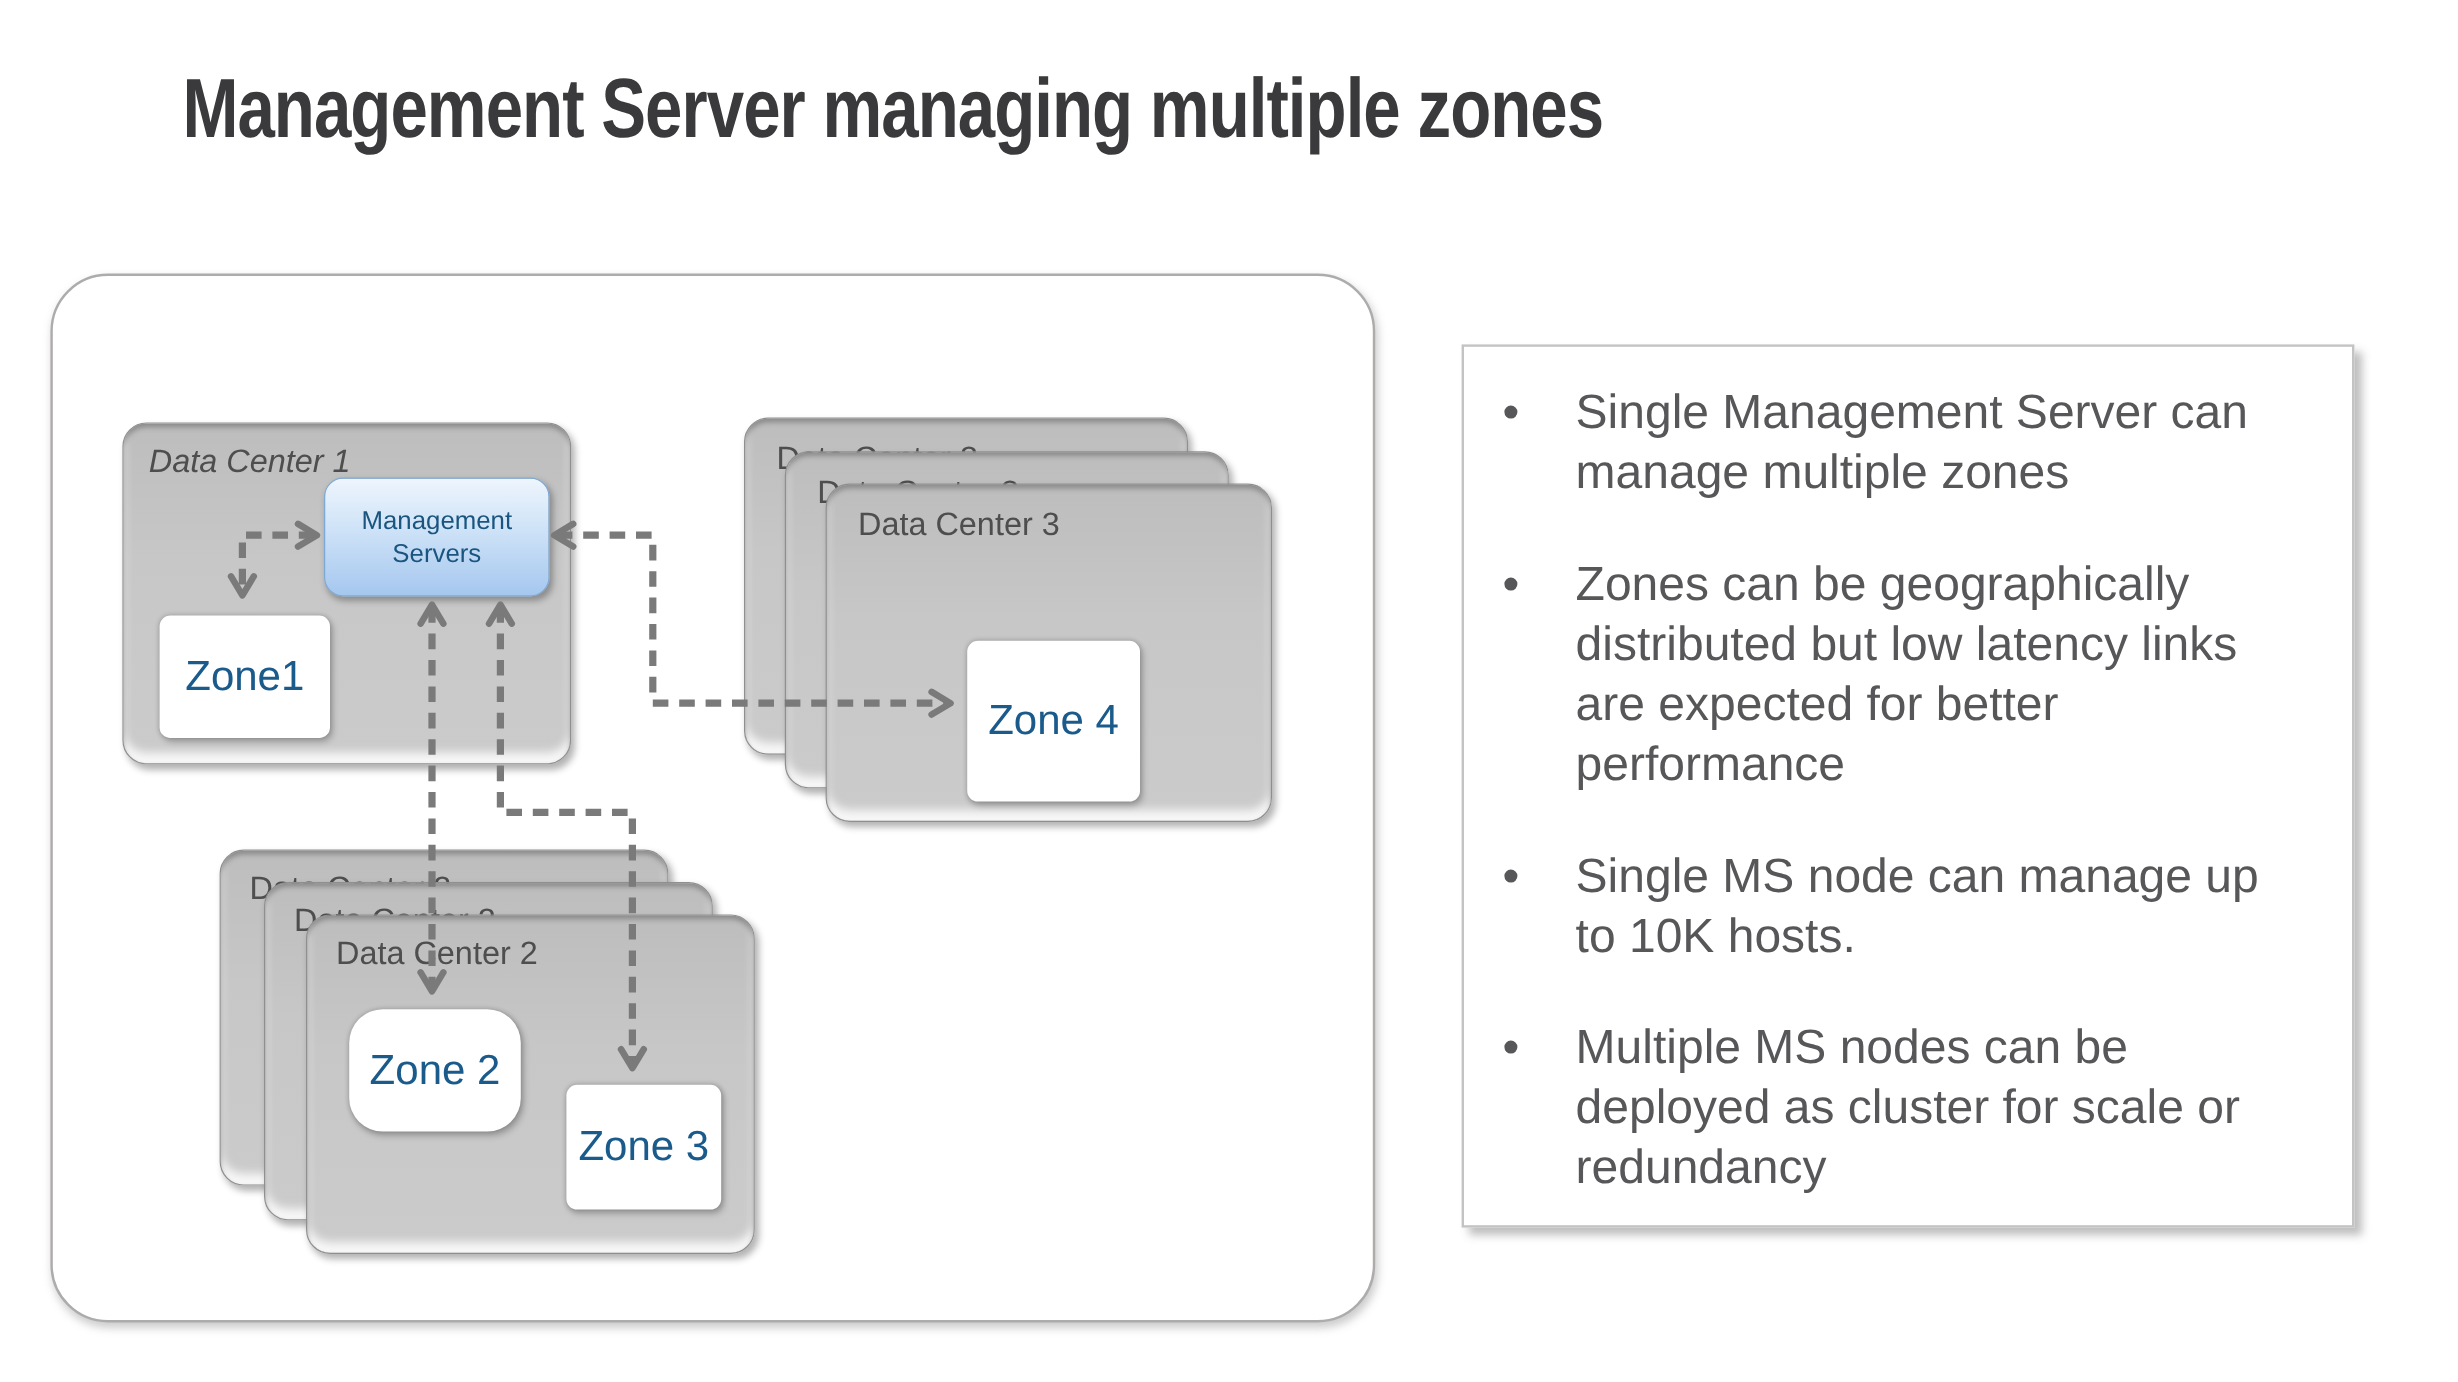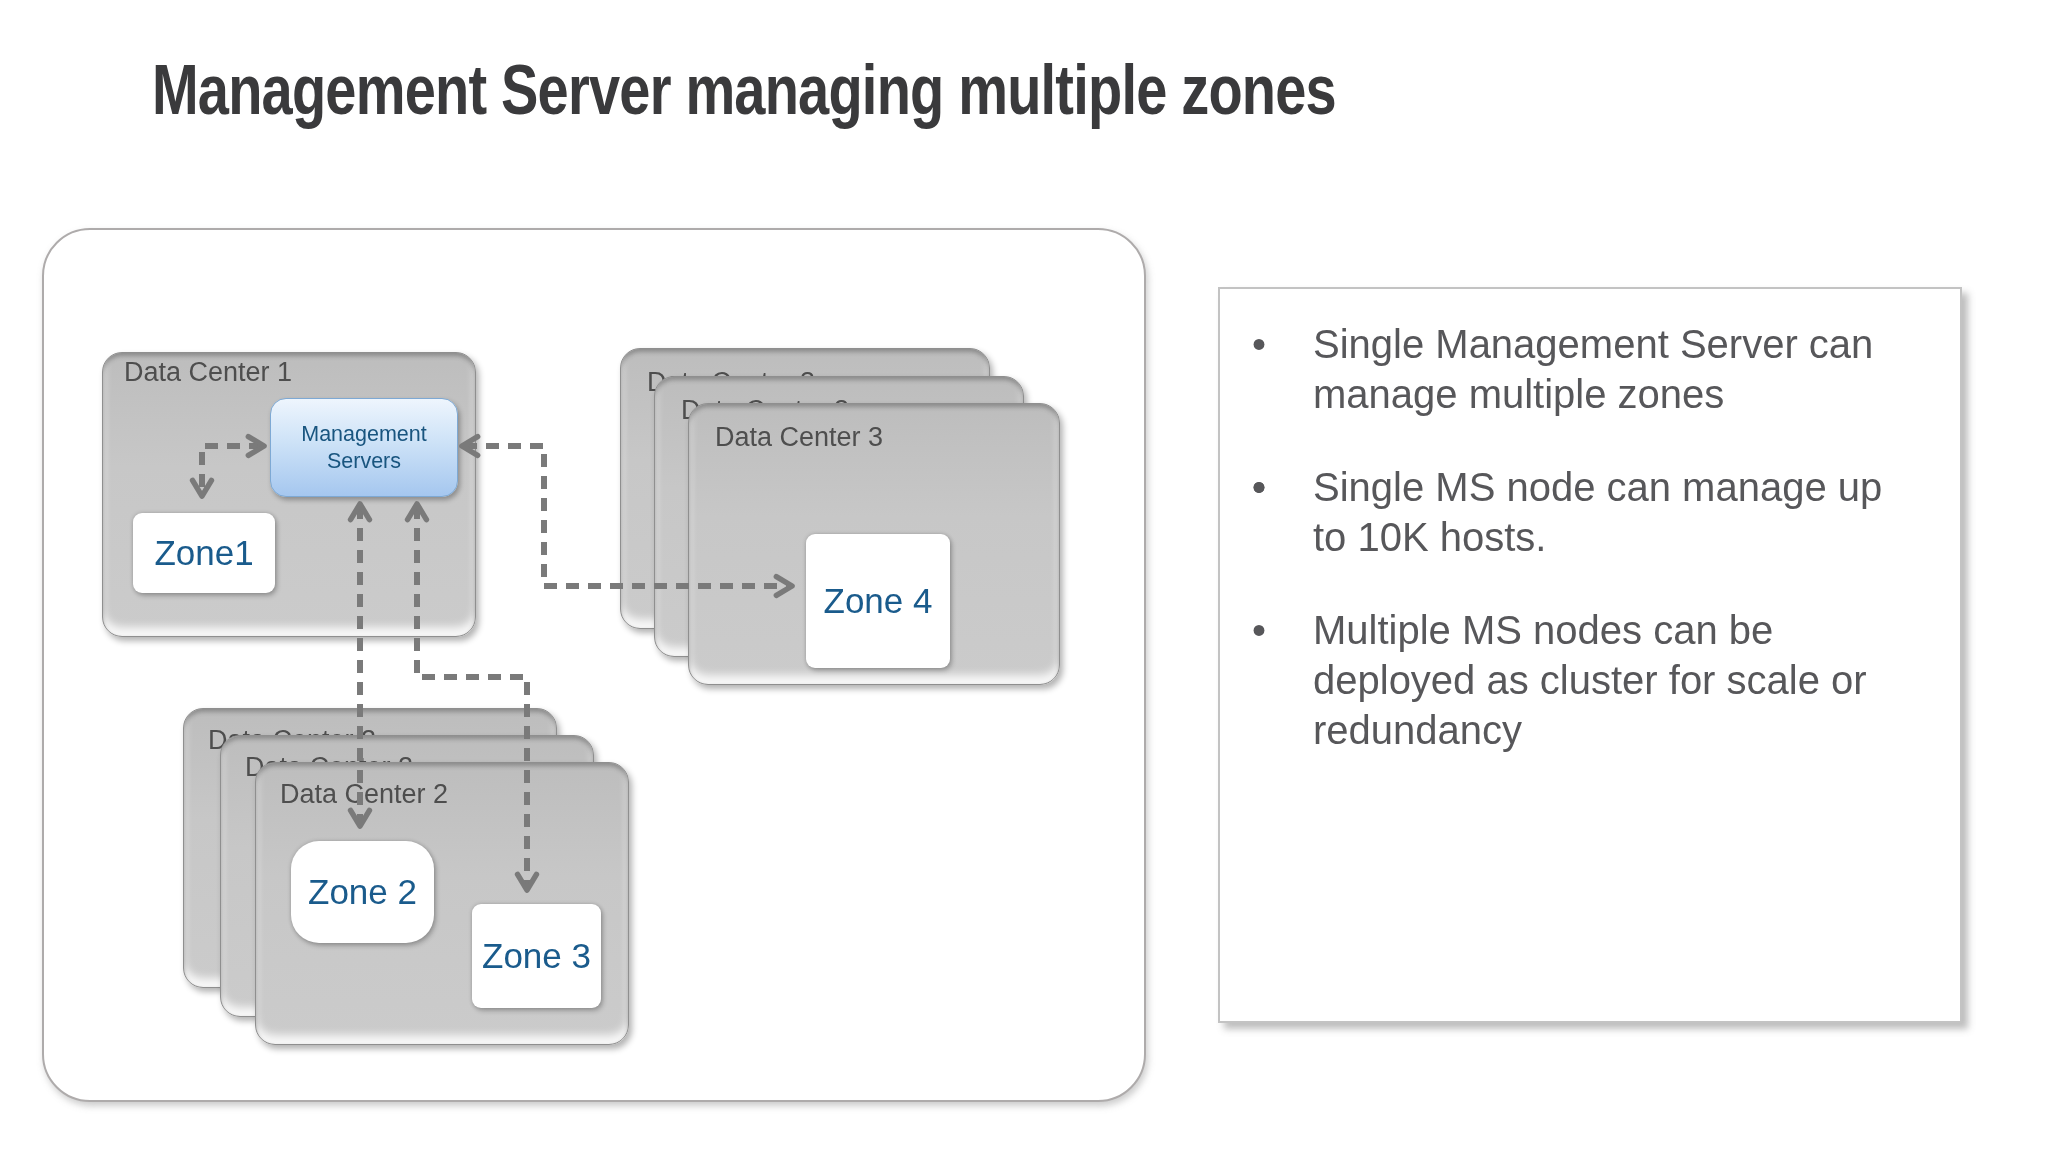--- a/index.html
+++ b/index.html
@@ -105,22 +105,22 @@
   <div class="dc-label" style="left:24px;top:16px;">Data Center 2</div>
   <div class="zone-box" style="left:35px;top:78px;width:143px;height:102px;border-radius:28px;">
     <span>Zone 2</span>
   </div>
   <div class="zone-box" style="left:216px;top:141px;width:129px;height:104px;">
     <span>Zone 3</span>
   </div>
 </div>
 
 <div class="dc-box" style="left:102px;top:352px;width:372px;height:283px;">
-  <div class="dc-label" style="left:21px;top:4px;">Data Center 1</div>
-  <div class="zone-box" style="left:30px;top:160px;width:142px;height:80px;">
+  <div class="dc-label" style="left:21px;top:16px;font-style:italic;">Data Center 1</div>
+  <div class="zone-box" style="left:30px;top:160px;width:142px;height:102px;">
     <span>Zone1</span>
   </div>
 </div>
 
 <div class="ms-box">
   <span>Management Servers</span>
 </div>
 
 <svg class="abs arrows" width="2048" height="1152" viewBox="0 0 2048 1152">
   <defs>
@@ -137,20 +137,21 @@
 </svg>
 
 <div class="abs notes-box">
   <ul class="notes-list">
     <li>
       <span class="dot">•</span>
       <span>Single Management Server can manage multiple zones</span>
     </li>
     <li>
       <span class="dot">•</span>
+      <span>Zones can be geographically distributed but low latency links are expected for better performance</span>
     </li>
     <li>
       <span class="dot">•</span>
       <span>Single MS node can manage up to 10K hosts.</span>
     </li>
     <li>
       <span class="dot">•</span>
       <span>Multiple MS nodes can be deployed as cluster for scale or redundancy</span>
     </li>
   </ul>

